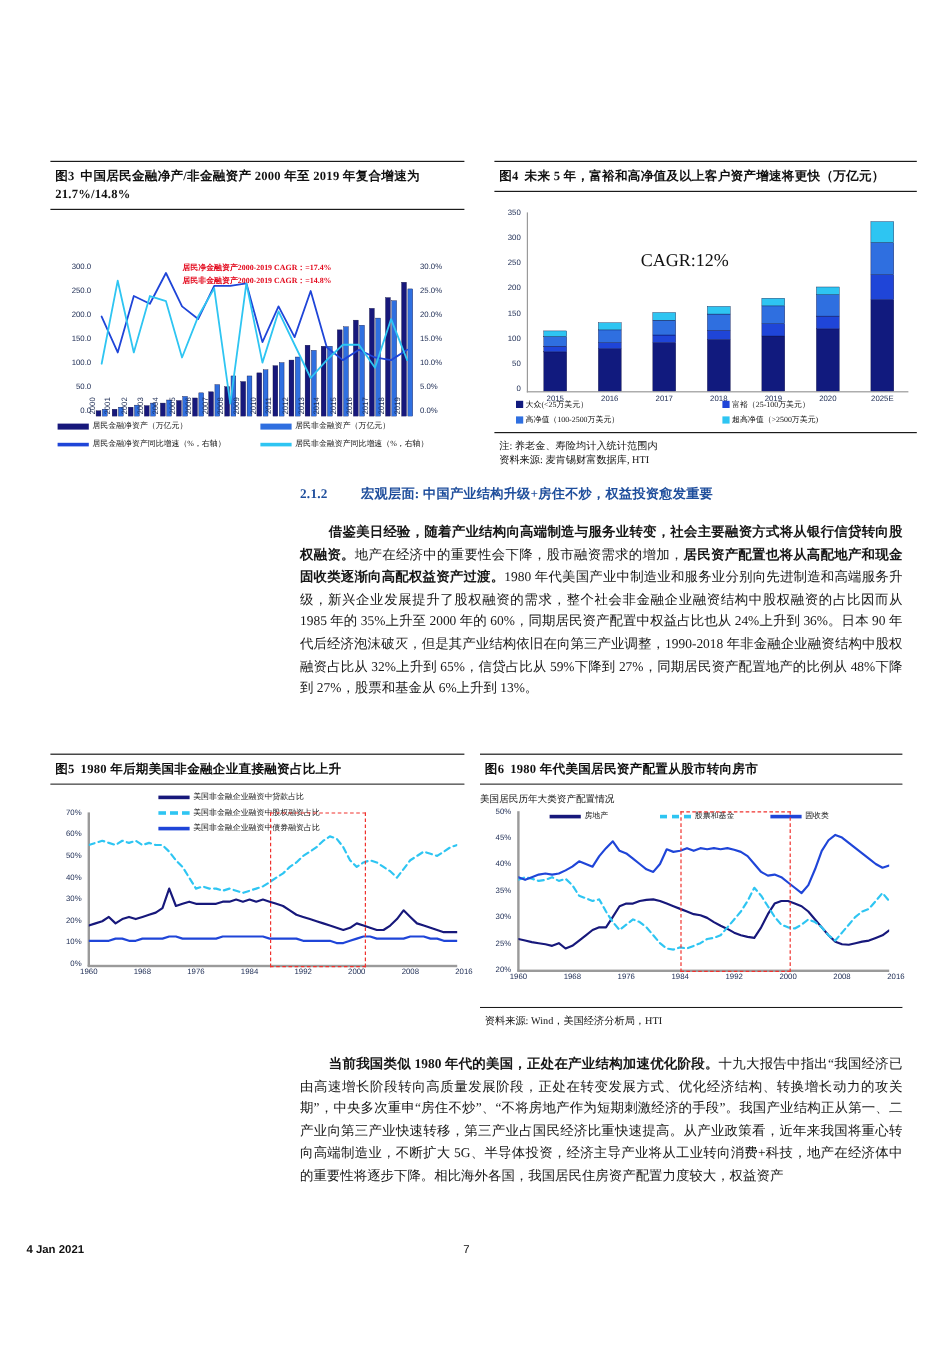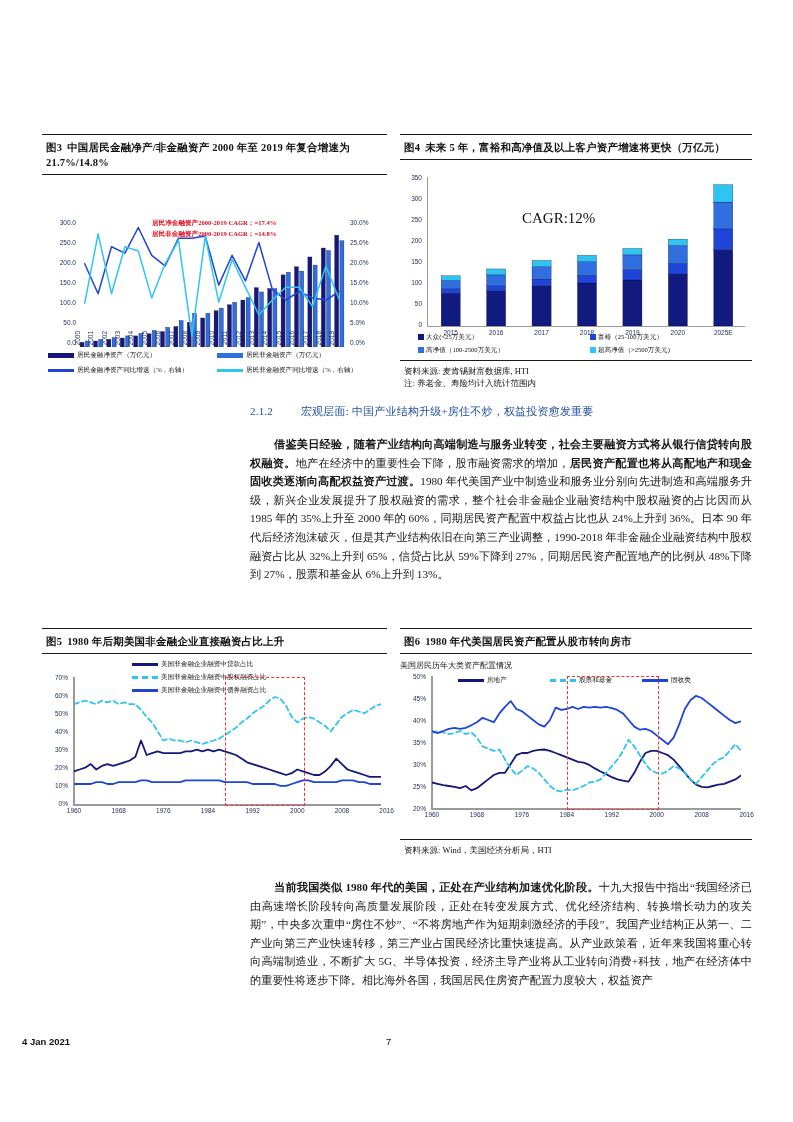--- a/index.html
+++ b/index.html
@@ -25,21 +25,21 @@
   .xlbl.rot{transform-origin:50% 0;transform:rotate(-90deg);text-align:right;white-space:nowrap;}
   .legend-row{position:absolute;font-family:"Liberation Serif",serif;font-size:6.6px;
               color:#111;white-space:nowrap;}
   .lg-line{display:inline-block;width:26px;height:3px;vertical-align:middle;margin-right:3px;}
   .lg-box{display:inline-block;width:6px;height:6px;vertical-align:middle;margin-right:2px;}
   .lg-dash{display:inline-block;width:26px;height:3px;vertical-align:middle;margin-right:3px;
            background:repeating-linear-gradient(to right,#2ec5f2 0 6px,transparent 6px 10px);}
   .anno{position:absolute;font-family:"Liberation Serif",serif;font-weight:bold;}
 
   
-  .h3{position:absolute;font-family:"Liberation Serif",serif;font-weight:normal;
+  .h3{position:absolute;font-family:"Liberation Serif",serif;font-weight:bold;
       font-size:11px;color:#1f4e9c;letter-spacing:.2px;text-align:center;}
   .para{position:absolute;font-family:"Liberation Serif","DejaVu Serif",serif;
         font-size:11.2px;line-height:18.6px;color:#161616;text-align:justify;
         text-justify:inter-ideograph;}
   .para b{font-weight:bold;}
   .footer{position:absolute;font-family:"Liberation Sans",sans-serif;font-size:9.5px;
           color:#111;font-weight:bold;}
   .pageno{position:absolute;font-family:"Liberation Sans",sans-serif;font-size:9.5px;color:#111;}
   .axisline{position:absolute;background:#9a9a9a;}
   .dashbox{position:absolute;border:1.3px dashed #f0322e;}
@@ -154,21 +154,21 @@
       <div class="legend-row" style="left:6px;top:17px;">
         <span class="lg-line" style="background:#1f45d8;"></span><span>居民金融净资产同比增速（%，右轴）</span>
       </div>
       <div class="legend-row" style="left:175px;top:17px;">
         <span class="lg-line" style="background:#2ec5f2;"></span><span>居民非金融资产同比增速（%，右轴）</span>
       </div>
     </div>
 
   </div>
 
-  <div class="fig" style="left:400px;top:134px;width:352px;">
+  <div class="fig" style="left:412px;top:134px;width:352px;">
     <div class="fig-title">
       <span class="num">图4</span><span>未来 5 年，富裕和高净值及以上客户资产增速将更快（万亿元）</span>
     </div>
     <div class="fig-rule"></div>
     <div class="fig-body" style="height:172px;">
       <div class="ax-lbl ylbl" style="left:0px;top:14px;width:22px;">350</div>
       <div class="ax-lbl ylbl" style="left:0px;top:35px;width:22px;">300</div>
       <div class="ax-lbl ylbl" style="left:0px;top:56px;width:22px;">250</div>
       <div class="ax-lbl ylbl" style="left:0px;top:77px;width:22px;">200</div>
       <div class="ax-lbl ylbl" style="left:0px;top:98px;width:22px;">150</div>
@@ -231,22 +231,22 @@
       </div>
       <div class="legend-row" style="left:18px;top:14px;">
         <span class="lg-box" style="background:#2f6fe0;"></span><span>高净值（100-2500万美元）</span>
       </div>
       <div class="legend-row" style="left:190px;top:14px;">
         <span class="lg-box" style="background:#2ec5f2;"></span><span>超高净值（&gt;2500万美元)</span>
       </div>
     </div>
 
     <div class="fig-src">
+      <div>注: 养老金、寿险均计入统计范围内</div>
       <div>资料来源: 麦肯锡财富数据库, HTI</div>
-      <div>注: 养老金、寿险均计入统计范围内</div>
     </div>
   </div>
 
   <div class="h3" style="left:250px;top:404px;">
     <span>2.1.2</span>
     <span style="display:inline-block;width:22px;"></span>
     <span>宏观层面: 中国产业结构升级+房住不炒，权益投资愈发重要</span>
   </div>
 
   <div class="para" style="left:250px;top:435px;width:502px;text-indent:24px;">

